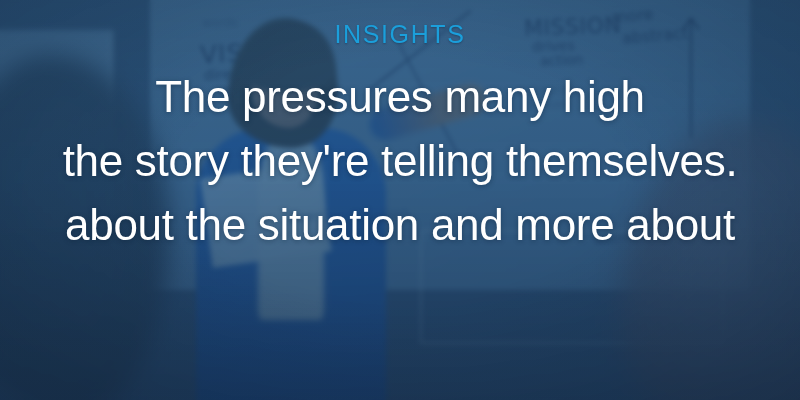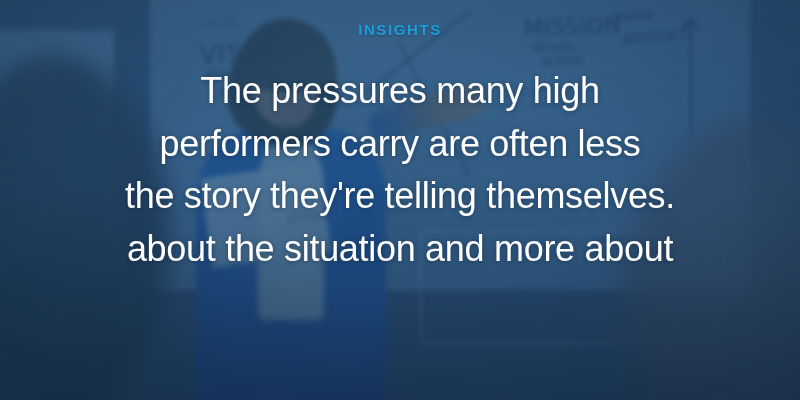--- a/index.html
+++ b/index.html
@@ -222,33 +222,33 @@
   
   .content {
     position: absolute;
     inset: 0;
     display: flex;
     flex-direction: column;
     align-items: center;
   }
   #eyebrow {
     margin-top: 22px;
-    font-size: 15px;
-    font-weight: bold;
+    font-size: 25px;
+    font-weight: normal;
     letter-spacing: 1.6px;
     color: #1b9fdb;
     text-shadow: 0 1px 2px rgba(10,30,50,.35);
     line-height: 1;
   }
   #quote {
-    margin-top: 28px;
+    margin-top: 18px;
     width: 790px;
     text-align: center;
     color: #ffffff;
-    font-size: 36px;
+    font-size: 44px;
     font-weight: 300;
     line-height: 1.46;
     letter-spacing: -.3px;
     text-shadow: 0 1px 5px rgba(12,32,54,.45);
   }
   #quote .qline { display: block; white-space: nowrap; }
 </style>
 </head>
 <body>
 
@@ -293,19 +293,18 @@
   </div>
 
   <div class="tint"></div>
   <div class="tint2"></div>
   <div class="vignette"></div>
 
   <div class="content">
     <div id="eyebrow">INSIGHTS</div>
     <div id="quote">
         <span class="qline">The pressures many high</span>
-        <span class="qline">performers carry are often less</span>
         <span class="qline">the story they're telling themselves.</span>
         <span class="qline">about the situation and more about</span>
       </div>
   </div>
 
 </div>
 
 </body></html>

